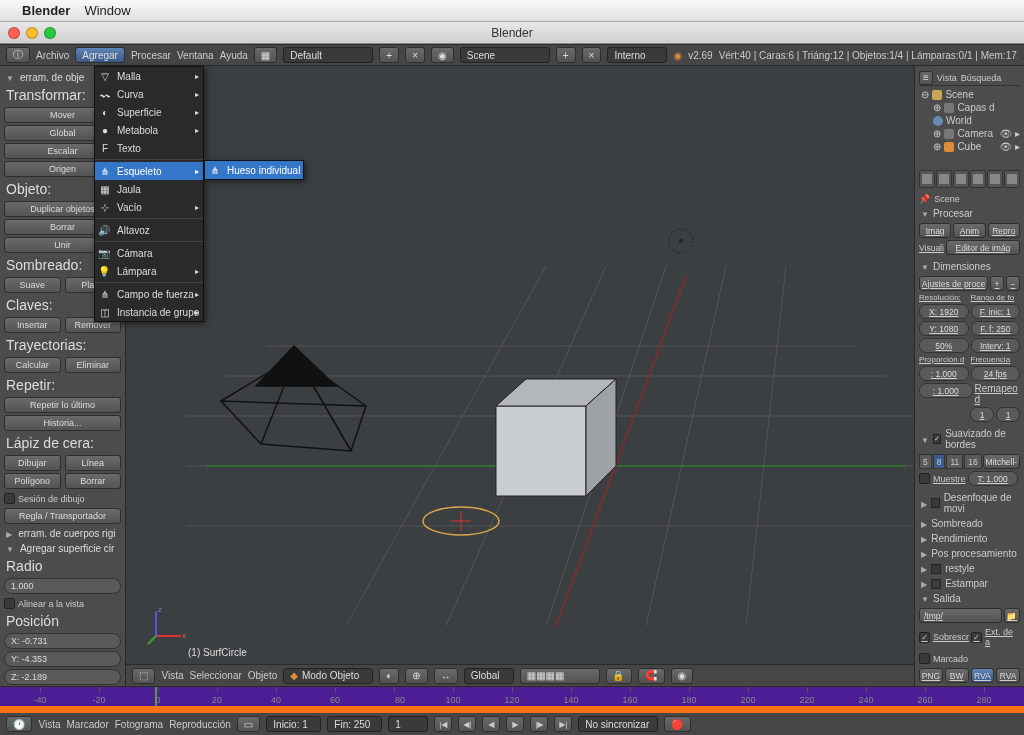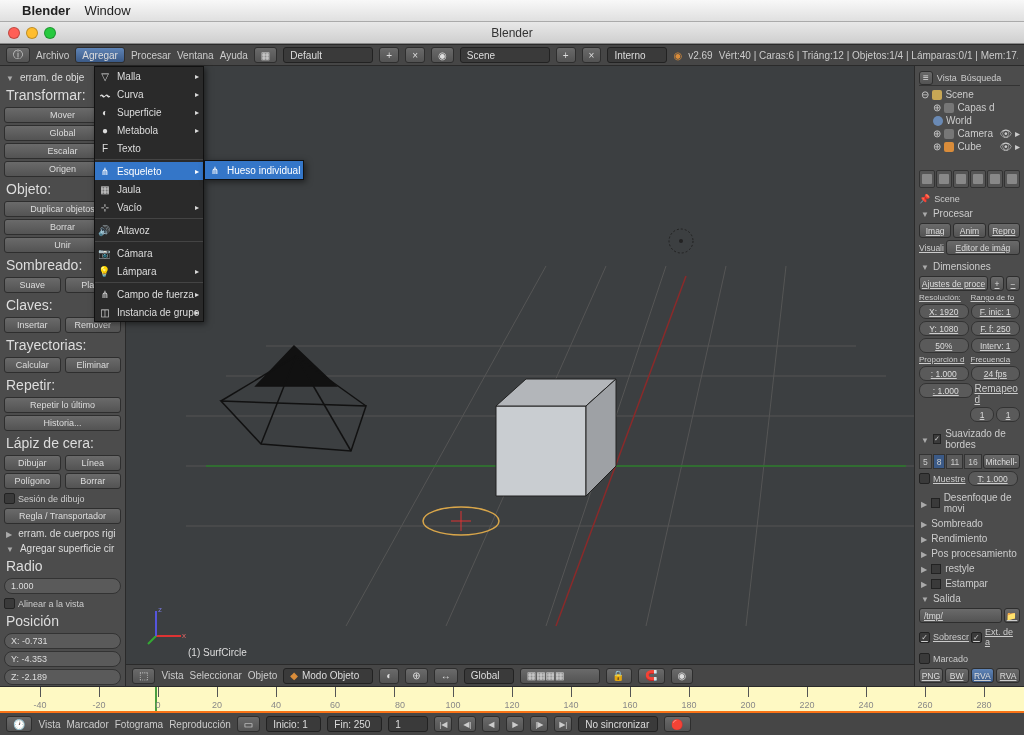--- a/index.html
+++ b/index.html
@@ -44,21 +44,21 @@
 .p-btn { flex:1; height:15px; background: linear-gradient(#6a6a6a,#535353); border:1px solid #2e2e2e; border-radius:3px; font-size:8.5px; color:#ddd; display:flex; align-items:center; justify-content:center; overflow:hidden;}
 .p-btn.active { background: linear-gradient(#5f84b6,#3b5a87); }
 .p-num { flex:1; height:15px; background:#5a5a5a; border:1px solid #333; border-radius:7px; font-size:8.5px; color:#ddd; display:flex; align-items:center; justify-content:center; padding:0 3px;}
 .p-chk { display:flex; align-items:center; gap:3px; font-size:9px; padding:2px 0;}
 .p-chk .box{ width:11px;height:11px;background:#3a3a3a;border:1px solid #222;border-radius:2px;display:inline-flex;align-items:center;justify-content:center;font-size:8px;}
 .p-samp { display:flex; gap:1px; margin:2px 0;}
 .p-samp .sb { height:15px; padding:0 3px; background:#5a5a5a; border:1px solid #333; font-size:8.5px; display:flex;align-items:center;}
 .p-samp .sb.sel{background:#3b5a87;}
 .v3d-header { position:absolute; bottom:0; left:0; right:0; height:22px; background:#464646; border-top:1px solid #2a2a2a; display:flex; align-items:center; padding:0 6px; gap:6px; font-size:10px;}
 .timeline { height:49px; background:#464646; border-top:1px solid #2a2a2a; display:flex; flex-direction:column;}
-.tl-ruler { flex:1; background:#fef9c3; position:relative; border-bottom:2px solid #f97316;}
+.tl-ruler { flex:1; background:#4c1d95; position:relative; border-bottom:7px solid #f97316;}
 .tl-tick { position:absolute; top:0; bottom:14px; width:1px; background:#555;}
 .tl-num { position:absolute; bottom:1px; font-size:9px; color:#888; transform:translateX(-50%);}
 .tl-cursor { position:absolute; top:0; bottom:0; width:2px; background:#4a9e3f;}
 .tl-header { height:22px; display:flex; align-items:center; padding:0 6px; gap:6px; font-size:10px;}
 .playbtn { width:18px; height:16px; background:linear-gradient(#6a6a6a,#535353); border:1px solid #2e2e2e; border-radius:3px; display:flex; align-items:center; justify-content:center; font-size:8px; cursor:pointer;}
 
 .dd { position:absolute; background:#2a2a2a; border:1px solid #111; box-shadow:2px 2px 6px rgba(0,0,0,.5); z-index:100; min-width:100px;}
 .dd-item { height:18px; padding:0 8px 0 22px; display:flex; align-items:center; font-size:10px; color:#ddd; position:relative; cursor:pointer; white-space:nowrap;}
 .dd-item.hi { background:#3476c8; color:#fff;}
 .dd-item .arr { position:absolute; right:4px; font-size:8px;}

